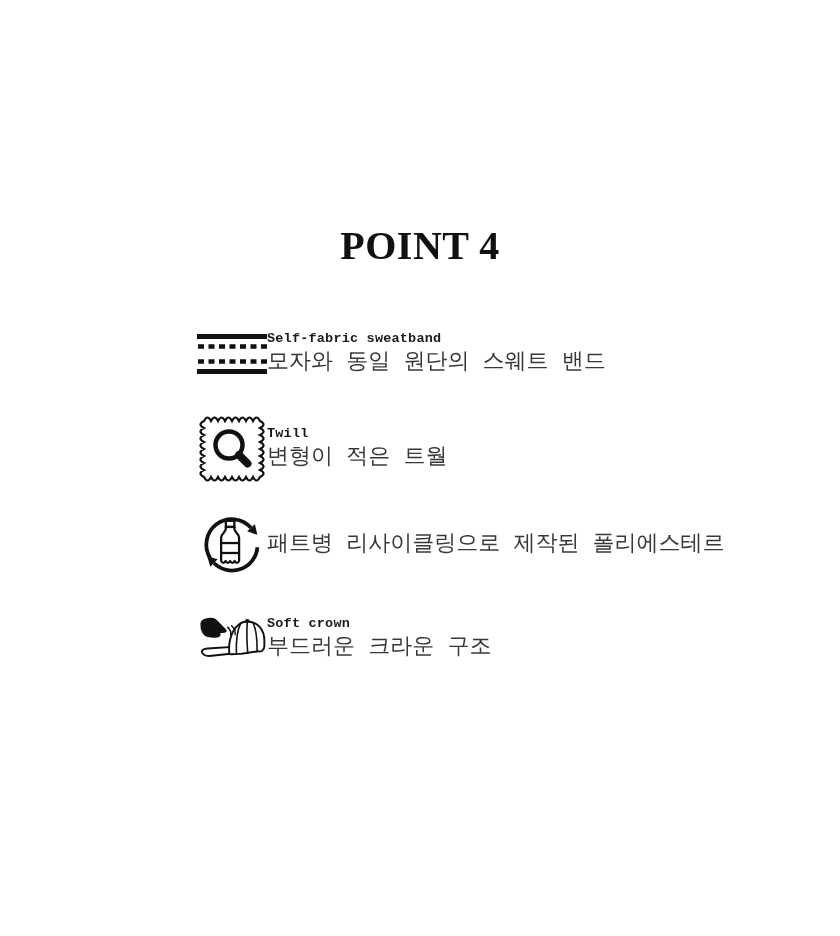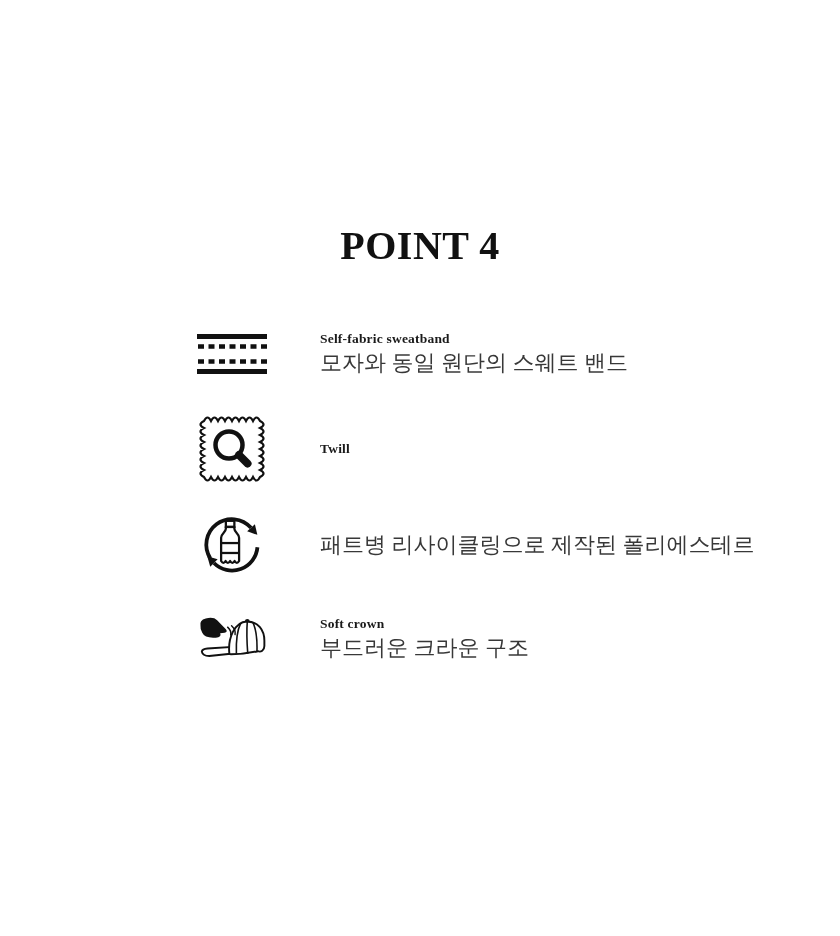--- a/index.html
+++ b/index.html
@@ -38,21 +38,21 @@
     height: 95px;
   }
   .feature-icon {
     flex: 0 0 70px;
     width: 70px;
     display: flex;
     justify-content: center;
     align-items: center;
   }
   .feature-text {
-    margin-left: 53px;
+    font-family: Liberation Mono, monospace;
   }
   .feature-label {
     font-size: 13.5px;
     font-weight: 700;
     letter-spacing: 0.2px;
     color: #1a1a1a;
     line-height: 1.15;
   }
   .feature-desc {
     margin-top: 4px;
@@ -95,20 +95,21 @@
                    q3.5,-7 7,0 q3.5,-7 7,0 q3.5,-7 7,0 q3.5,-7 7,0 q3.5,-7 7,0 q3.5,-7 7,0 q3.5,-7 7,0 q3.5,-7 7,0
                    q7,3.5 0,7 q7,3.5 0,7 q7,3.5 0,7 q7,3.5 0,7 q7,3.5 0,7 q7,3.5 0,7 q7,3.5 0,7 q7,3.5 0,7
                    q-3.5,7 -7,0 q-3.5,7 -7,0 q-3.5,7 -7,0 q-3.5,7 -7,0 q-3.5,7 -7,0 q-3.5,7 -7,0 q-3.5,7 -7,0 q-3.5,7 -7,0
                    q-7,-3.5 0,-7 q-7,-3.5 0,-7 q-7,-3.5 0,-7 q-7,-3.5 0,-7 q-7,-3.5 0,-7 q-7,-3.5 0,-7 q-7,-3.5 0,-7 q-7,-3.5 0,-7 Z" fill="none" stroke="#111" stroke-width="2.2"></path>
           <circle cx="31" cy="33" r="13.5" fill="none" stroke="#111" stroke-width="4.5"></circle>
           <line x1="41" y1="43" x2="49.5" y2="51.5" stroke="#111" stroke-width="8" stroke-linecap="round"></line>
         </svg>
       </div>
       <div class="feature-text">
         <div class="feature-label">Twill</div>
+        <div class="feature-desc">변형이 적은 트월</div>
       </div>
     </div>
 
     <div class="feature-row">
       <div class="feature-icon">
         <svg width="74" height="76" viewBox="0 0 74 76">
 
           <path d="M14.1,53.3 A27,27 0 0 1 57.1,20.9" fill="none" stroke="#111" stroke-width="4"></path>
           <polygon points="0,-5.5 10,0 0,5.5" fill="#111" transform="translate(57.1,20.9) rotate(48)"></polygon>
           <path d="M63.9,41.4 A27,27 0 0 1 17.9,58.1" fill="none" stroke="#111" stroke-width="4"></path>

